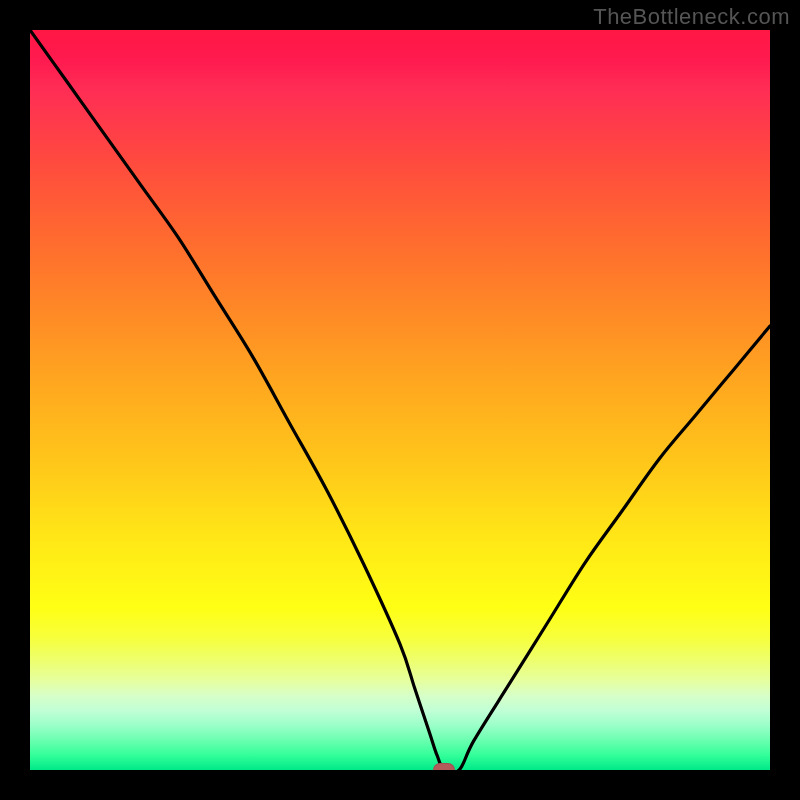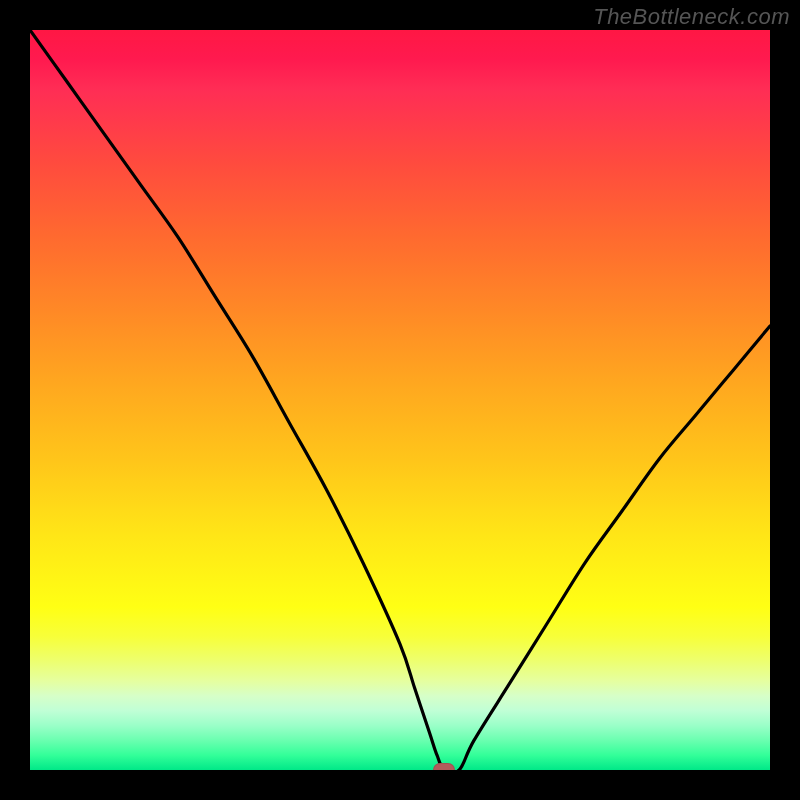--- a/index.html
+++ b/index.html
@@ -18,21 +18,20 @@
     background: #000;
   }
   .attribution {
     position: absolute;
     top: 4px;
     right: 10px;
     color: #555;
     font-size: 22px;
     letter-spacing: 0.5px;
     z-index: 5;
-    font-style: italic;
   }
   .plot-area {
     position: absolute;
     left: 30px;
     top: 30px;
     width: 740px;
     height: 740px;
     overflow: hidden;
   }
   .gradient {

